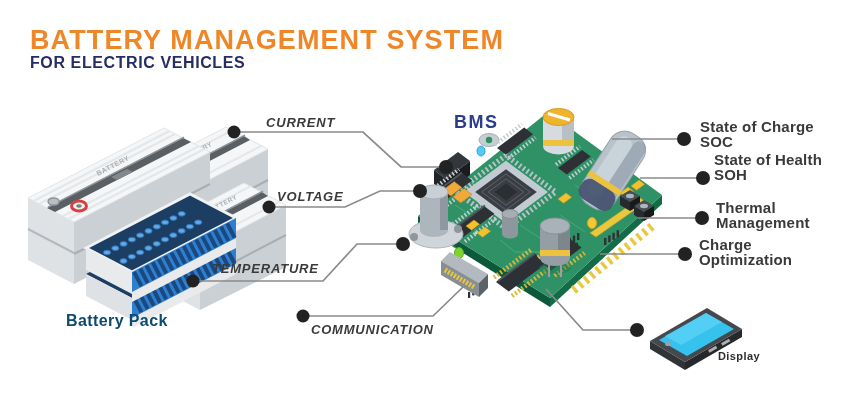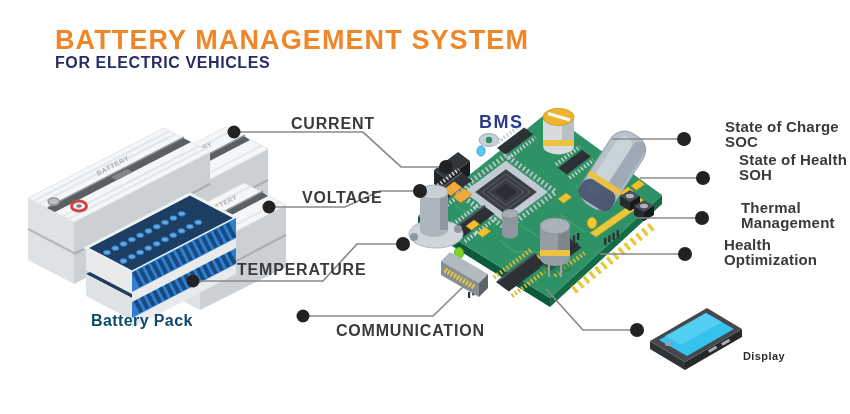--- a/index.html
+++ b/index.html
@@ -1,23 +1,23 @@
 <!DOCTYPE html>
 <html><head>
 <meta charset="utf-8">
 <style>
   html,body{margin:0;padding:0;background:#ffffff;}
   #canvas{position:relative;width:850px;height:414px;background:#ffffff;overflow:hidden;
           font-family:"Liberation Sans",sans-serif;}
   #art{position:absolute;left:0;top:0;}
-  .lbl{position:absolute;white-space:nowrap;font-weight:800;color:#3a3a3a;z-index:2;margin-left:25px;}
+  .lbl{position:absolute;white-space:nowrap;font-weight:800;color:#3a3a3a;z-index:2;}
   .title1{left:30px;top:25px;font-size:27px;letter-spacing:1.1px;color:#ef8729;}
   .title2{left:30px;top:54px;font-size:16px;letter-spacing:0.6px;color:#272c63;}
   .bms{left:454px;top:112px;font-size:18px;letter-spacing:1.5px;color:#2b3c8e;}
-  .in-lbl{font-size:16px;letter-spacing:0.8px;}
+  .in-lbl{font-size:13px;letter-spacing:0.8px;font-style:italic;}
   .current{left:266px;top:115px;}
   .voltage{left:277px;top:189px;}
   .temperature{left:212px;top:261px;}
   .communication{left:311px;top:322px;}
   .out-lbl{font-size:15px;line-height:15px;letter-spacing:0.2px;}
   .soc{left:700px;top:119px;}
   .soh{left:714px;top:152px;}
   .thermal{left:716px;top:200px;}
   .power{left:699px;top:237px;}
   .battery-pack{left:66px;top:312px;font-size:16px;color:#0c4a6e;letter-spacing:0.4px;}
@@ -361,19 +361,19 @@
   </div>
   <div class="lbl out-lbl soh">
     <div>State of Health</div>
     <div>SOH</div>
   </div>
   <div class="lbl out-lbl thermal">
     <div>Thermal</div>
     <div>Management</div>
   </div>
   <div class="lbl out-lbl power">
-    <div>Health</div>
+    <div>Charge</div>
     <div>Optimization</div>
   </div>
 
   <div class="lbl battery-pack">Battery Pack</div>
   <div class="lbl display">Display</div>
 </div>
 
 </body></html>

